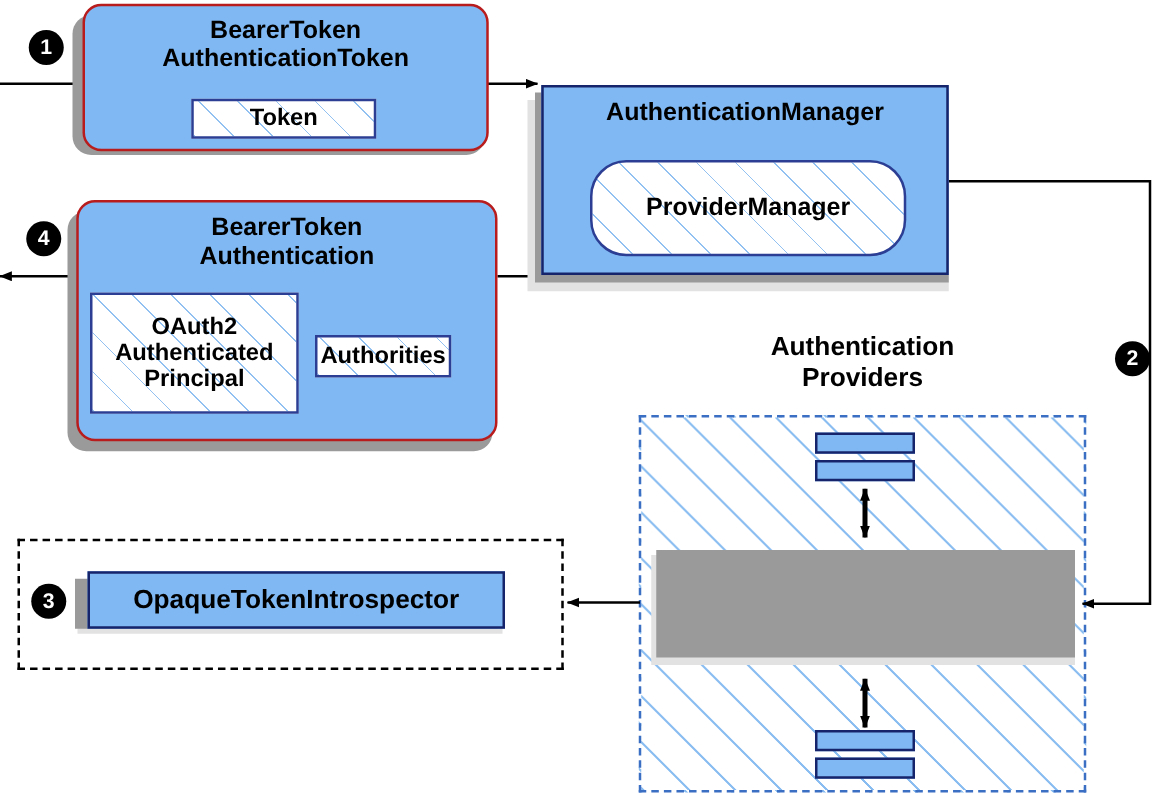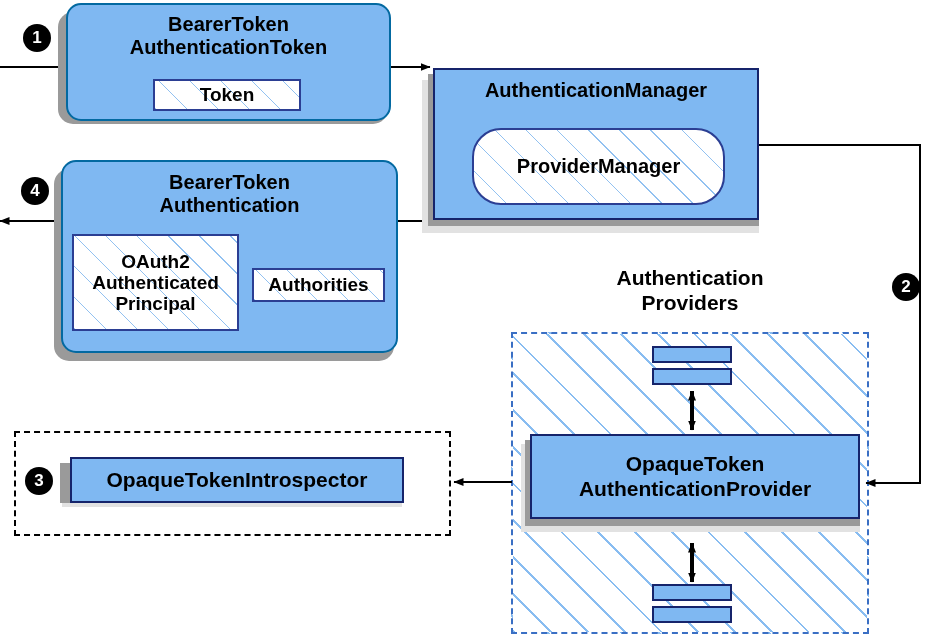--- a/index.html
+++ b/index.html
@@ -23,21 +23,21 @@
     left: 0; top: 0;
     width: 932px;
     height: 635px;
     pointer-events: none;
   }
   
   .node {
     position: absolute;
     box-sizing: border-box;
     background: #7FB8F2;
-    border: 2px solid #0369a1;
+    border: 2px solid #b91c1c;
     color: #000000;
     font-weight: bold;
     text-align: center;
     line-height: 1.15;
     display: flex;
     flex-direction: column;
     align-items: center;
   }
   .node.rounded { border-radius: 15px; }
   .shadow {
@@ -182,38 +182,34 @@
     <div class="hatch-box" style="left:37px; top:58px; width:253px; height:77px; font-size:20px;border-radius:29px;">ProviderManager</div>
   </div>
 
   <div class="shadow rounded" style="left:54px; top:169px; width:340px; height:192px;"></div>
   <div class="node rounded" style="left:61px; top:160px; width:337px; height:193px; font-size:20px; padding-top:9px;">
     <div class="node-title">BearerToken
 Authentication</div>
     <div class="hatch-box" style="left:9px; top:72px; width:167px; height:97px; font-size:19px; z-index:3;">OAuth2
 Authenticated
 Principal</div>
-    <div class="hatch-box" style="left:189px; top:106px; width:133px; height:34px; font-size:19px; z-index:4;">Authorities</div>
+    <div class="hatch-box" style="left:189px; top:106px; width:109px; height:34px; font-size:19px; z-index:4;">Authorities</div>
   </div>
 
   <div class="shadow" style="left:62px; top:467px; width:340px; height:40px; background:#E2E2E2;"></div>
   <div class="shadow" style="left:60px; top:463px; width:338px; height:40px;"></div>
   <div class="node" style="left:70px; top:457px; width:334px; height:46px; font-size:21px; border-color:#16246B;">
     <div class="node-title" style="padding-top:9px;">OpaqueTokenIntrospector</div>
   </div>
 
   <div class="bar" style="left:652px; top:346px; width:80px; height:17px;"></div>
   <div class="bar" style="left:652px; top:368px; width:80px; height:17px;"></div>
 
   <div class="shadow" style="left:521px; top:444px; width:339px; height:88px; background:#E2E2E2;"></div>
   <div class="shadow" style="left:525px; top:440px; width:335px; height:86px;"></div>
-  <div class="node" style="left:530px; top:434px; width:330px; height:85px; font-size:21px; justify-content:center; border-color:#16246B;">
-    <div class="node-title">OpaqueToken
-AuthenticationProvider</div>
-  </div>
 
   <div class="bar" style="left:652px; top:584px; width:80px; height:17px;"></div>
   <div class="bar" style="left:652px; top:606px; width:80px; height:17px;"></div>
 
   <div class="badge" style="left:24px; top:25px;">1</div>
   <div class="badge" style="left:893px; top:274px;">2</div>
   <div class="badge" style="left:26px; top:468px;">3</div>
   <div class="badge" style="left:22px; top:178px;">4</div>
 
 </div>

